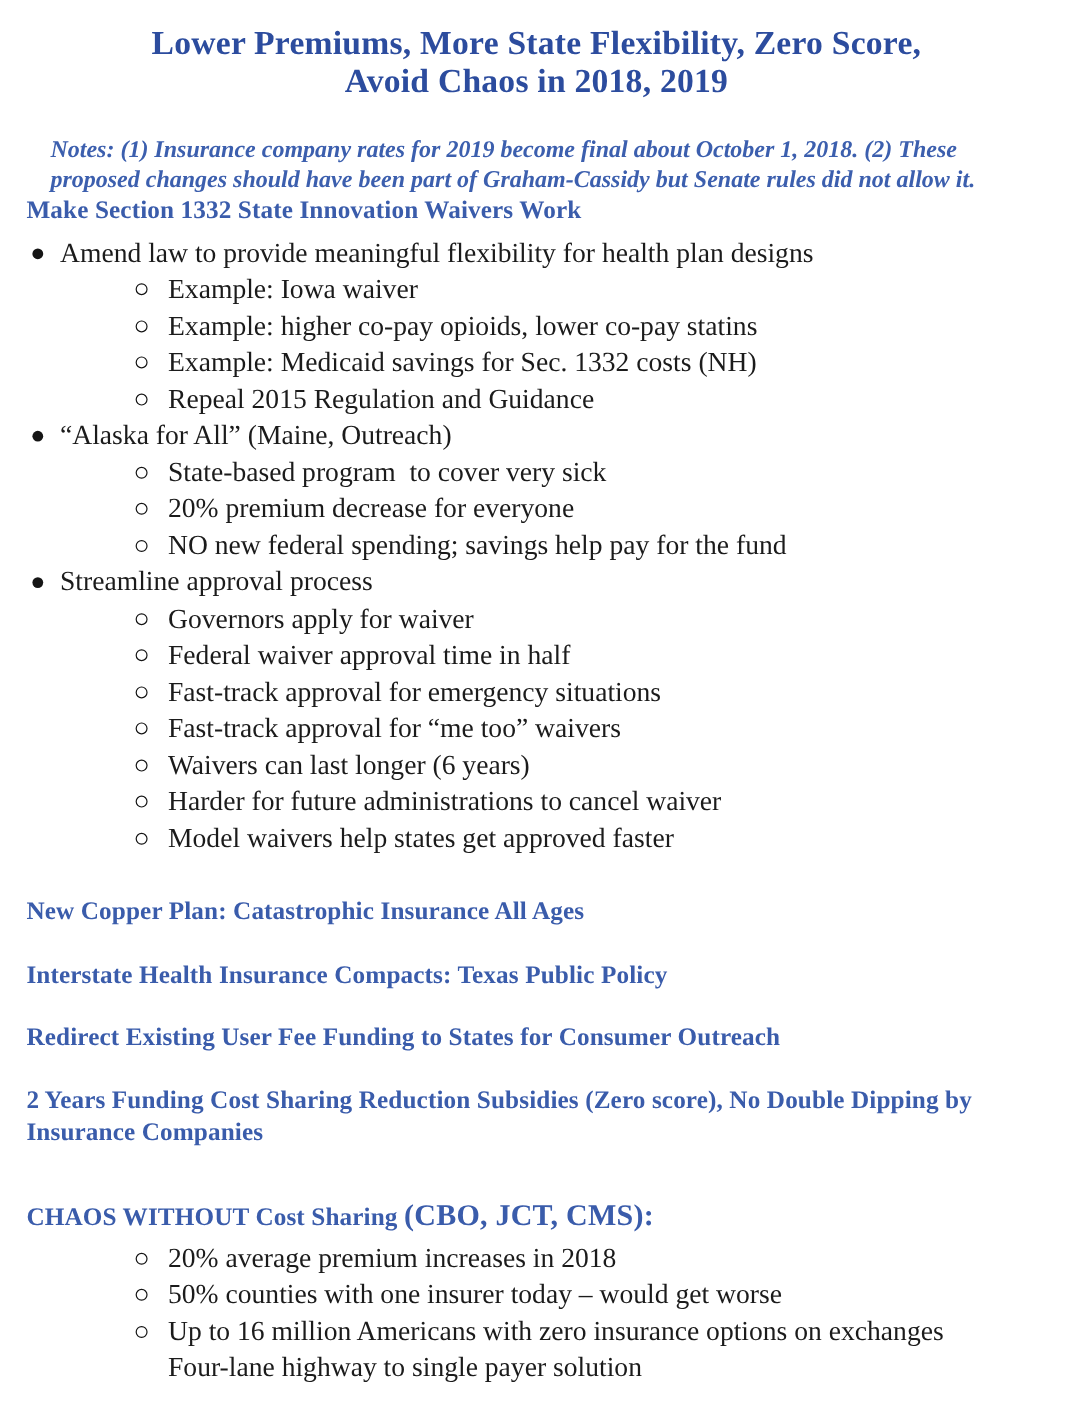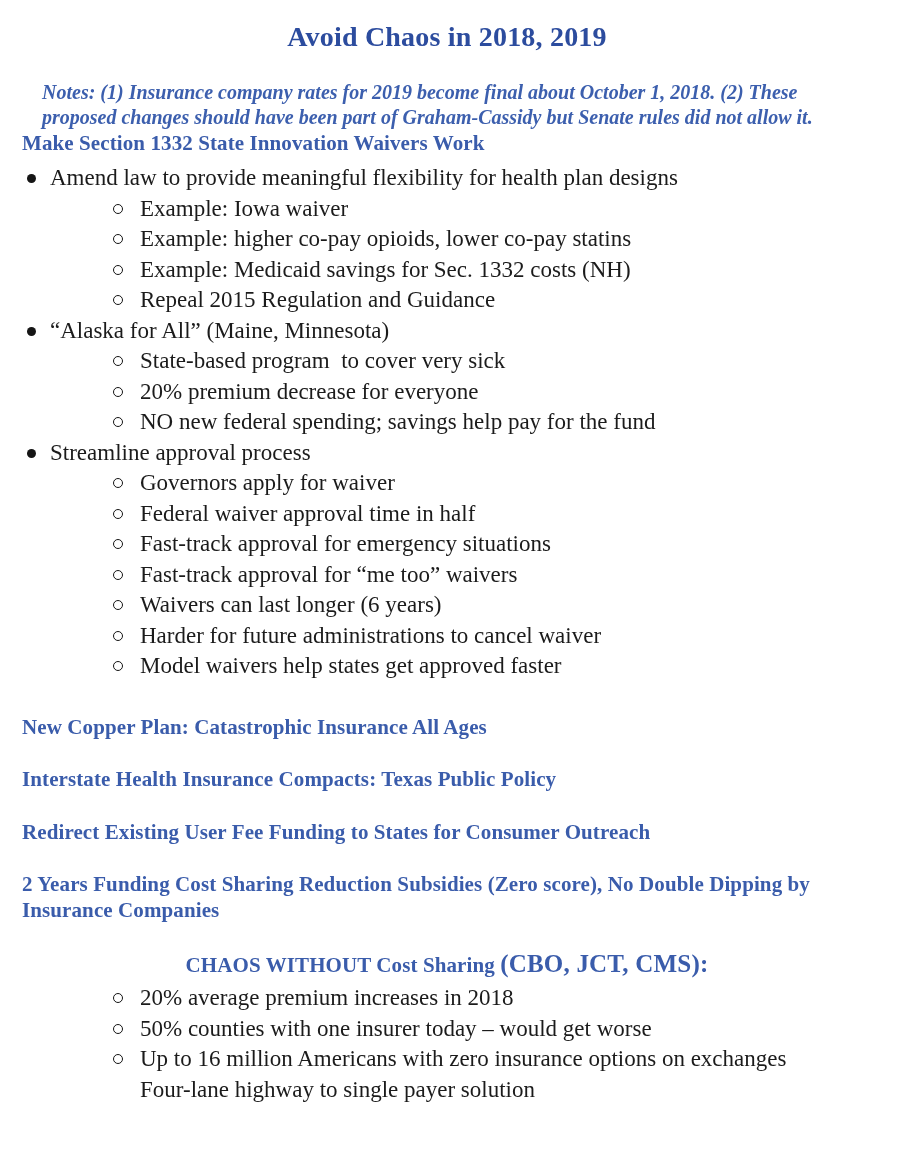--- a/index.html
+++ b/index.html
@@ -38,21 +38,21 @@
   .heading {
     font-size: 21px;
     font-weight: 700;
     color: var(--heading, #3a5cab);
     line-height: 1.26;
     letter-spacing: 0.1px;
   }
   .waivers-heading { margin-bottom: 7px; }
   .standalone { margin-top: 26px; max-width: 845px; }
   .standalone.first { margin-top: 32px; }
-  .chaos-heading { margin-top: 24px; margin-bottom: 4px; text-align: center; }
+  .chaos-heading { margin-top: 42px; margin-bottom: 4px; }
   .chaos-heading .accent { font-size: 25px; letter-spacing: 0.2px; }
   .list { font-size: 23px; }
   .row1, .row2 {
     position: relative;
     line-height: 30.5px;
   }
   .row1 { padding-left: 28px; }
   .row1 .dot {
     position: absolute; left: 5px; top: 11px;
     width: 9px; height: 9px;
@@ -66,34 +66,35 @@
     background: transparent;
   }
   .row1 > span:last-child, .row2 > span:last-child { white-space: pre-wrap; }
 </style>
 </head>
 <body>
 
 <div class="page">
 
   <div class="title">
+    <div>Lower Premiums, More State Flexibility, Zero Score,</div>
     <div>Avoid Chaos in 2018, 2019</div>
   </div>
 
   <p class="notes">Notes: (1) Insurance company rates for 2019 become final about October 1, 2018. (2) These proposed changes should have been part of Graham-Cassidy but Senate rules did not allow it.</p>
 
   <h2 class="heading waivers-heading">Make Section 1332 State Innovation Waivers Work</h2>
 
   <div class="list" id="waivers-list">
       <div class="row1"><span class="dot"></span><span>Amend law to provide meaningful flexibility for health plan designs</span></div>
       <div class="row2"><span class="circ"></span><span>Example: Iowa waiver</span></div>
       <div class="row2"><span class="circ"></span><span>Example: higher co-pay opioids, lower co-pay statins</span></div>
       <div class="row2"><span class="circ"></span><span>Example: Medicaid savings for Sec. 1332 costs (NH)</span></div>
       <div class="row2"><span class="circ"></span><span>Repeal 2015 Regulation and Guidance</span></div>
-      <div class="row1"><span class="dot"></span><span>“Alaska for All” (Maine, Minnesota)</span></div>
+      <div class="row1"><span class="dot"></span><span>“Alaska for All” (Maine, Outreach)</span></div>
       <div class="row2"><span class="circ"></span><span>State-based program  to cover very sick</span></div>
       <div class="row2"><span class="circ"></span><span>20% premium decrease for everyone</span></div>
       <div class="row2"><span class="circ"></span><span>NO new federal spending; savings help pay for the fund</span></div>
       <div class="row1"><span class="dot"></span><span>Streamline approval process</span></div>
       <div class="row2"><span class="circ"></span><span>Governors apply for waiver</span></div>
       <div class="row2"><span class="circ"></span><span>Federal waiver approval time in half</span></div>
       <div class="row2"><span class="circ"></span><span>Fast-track approval for emergency situations</span></div>
       <div class="row2"><span class="circ"></span><span>Fast-track approval for “me too” waivers</span></div>
       <div class="row2"><span class="circ"></span><span>Waivers can last longer (6 years)</span></div>
       <div class="row2"><span class="circ"></span><span>Harder for future administrations to cancel waiver</span></div>

